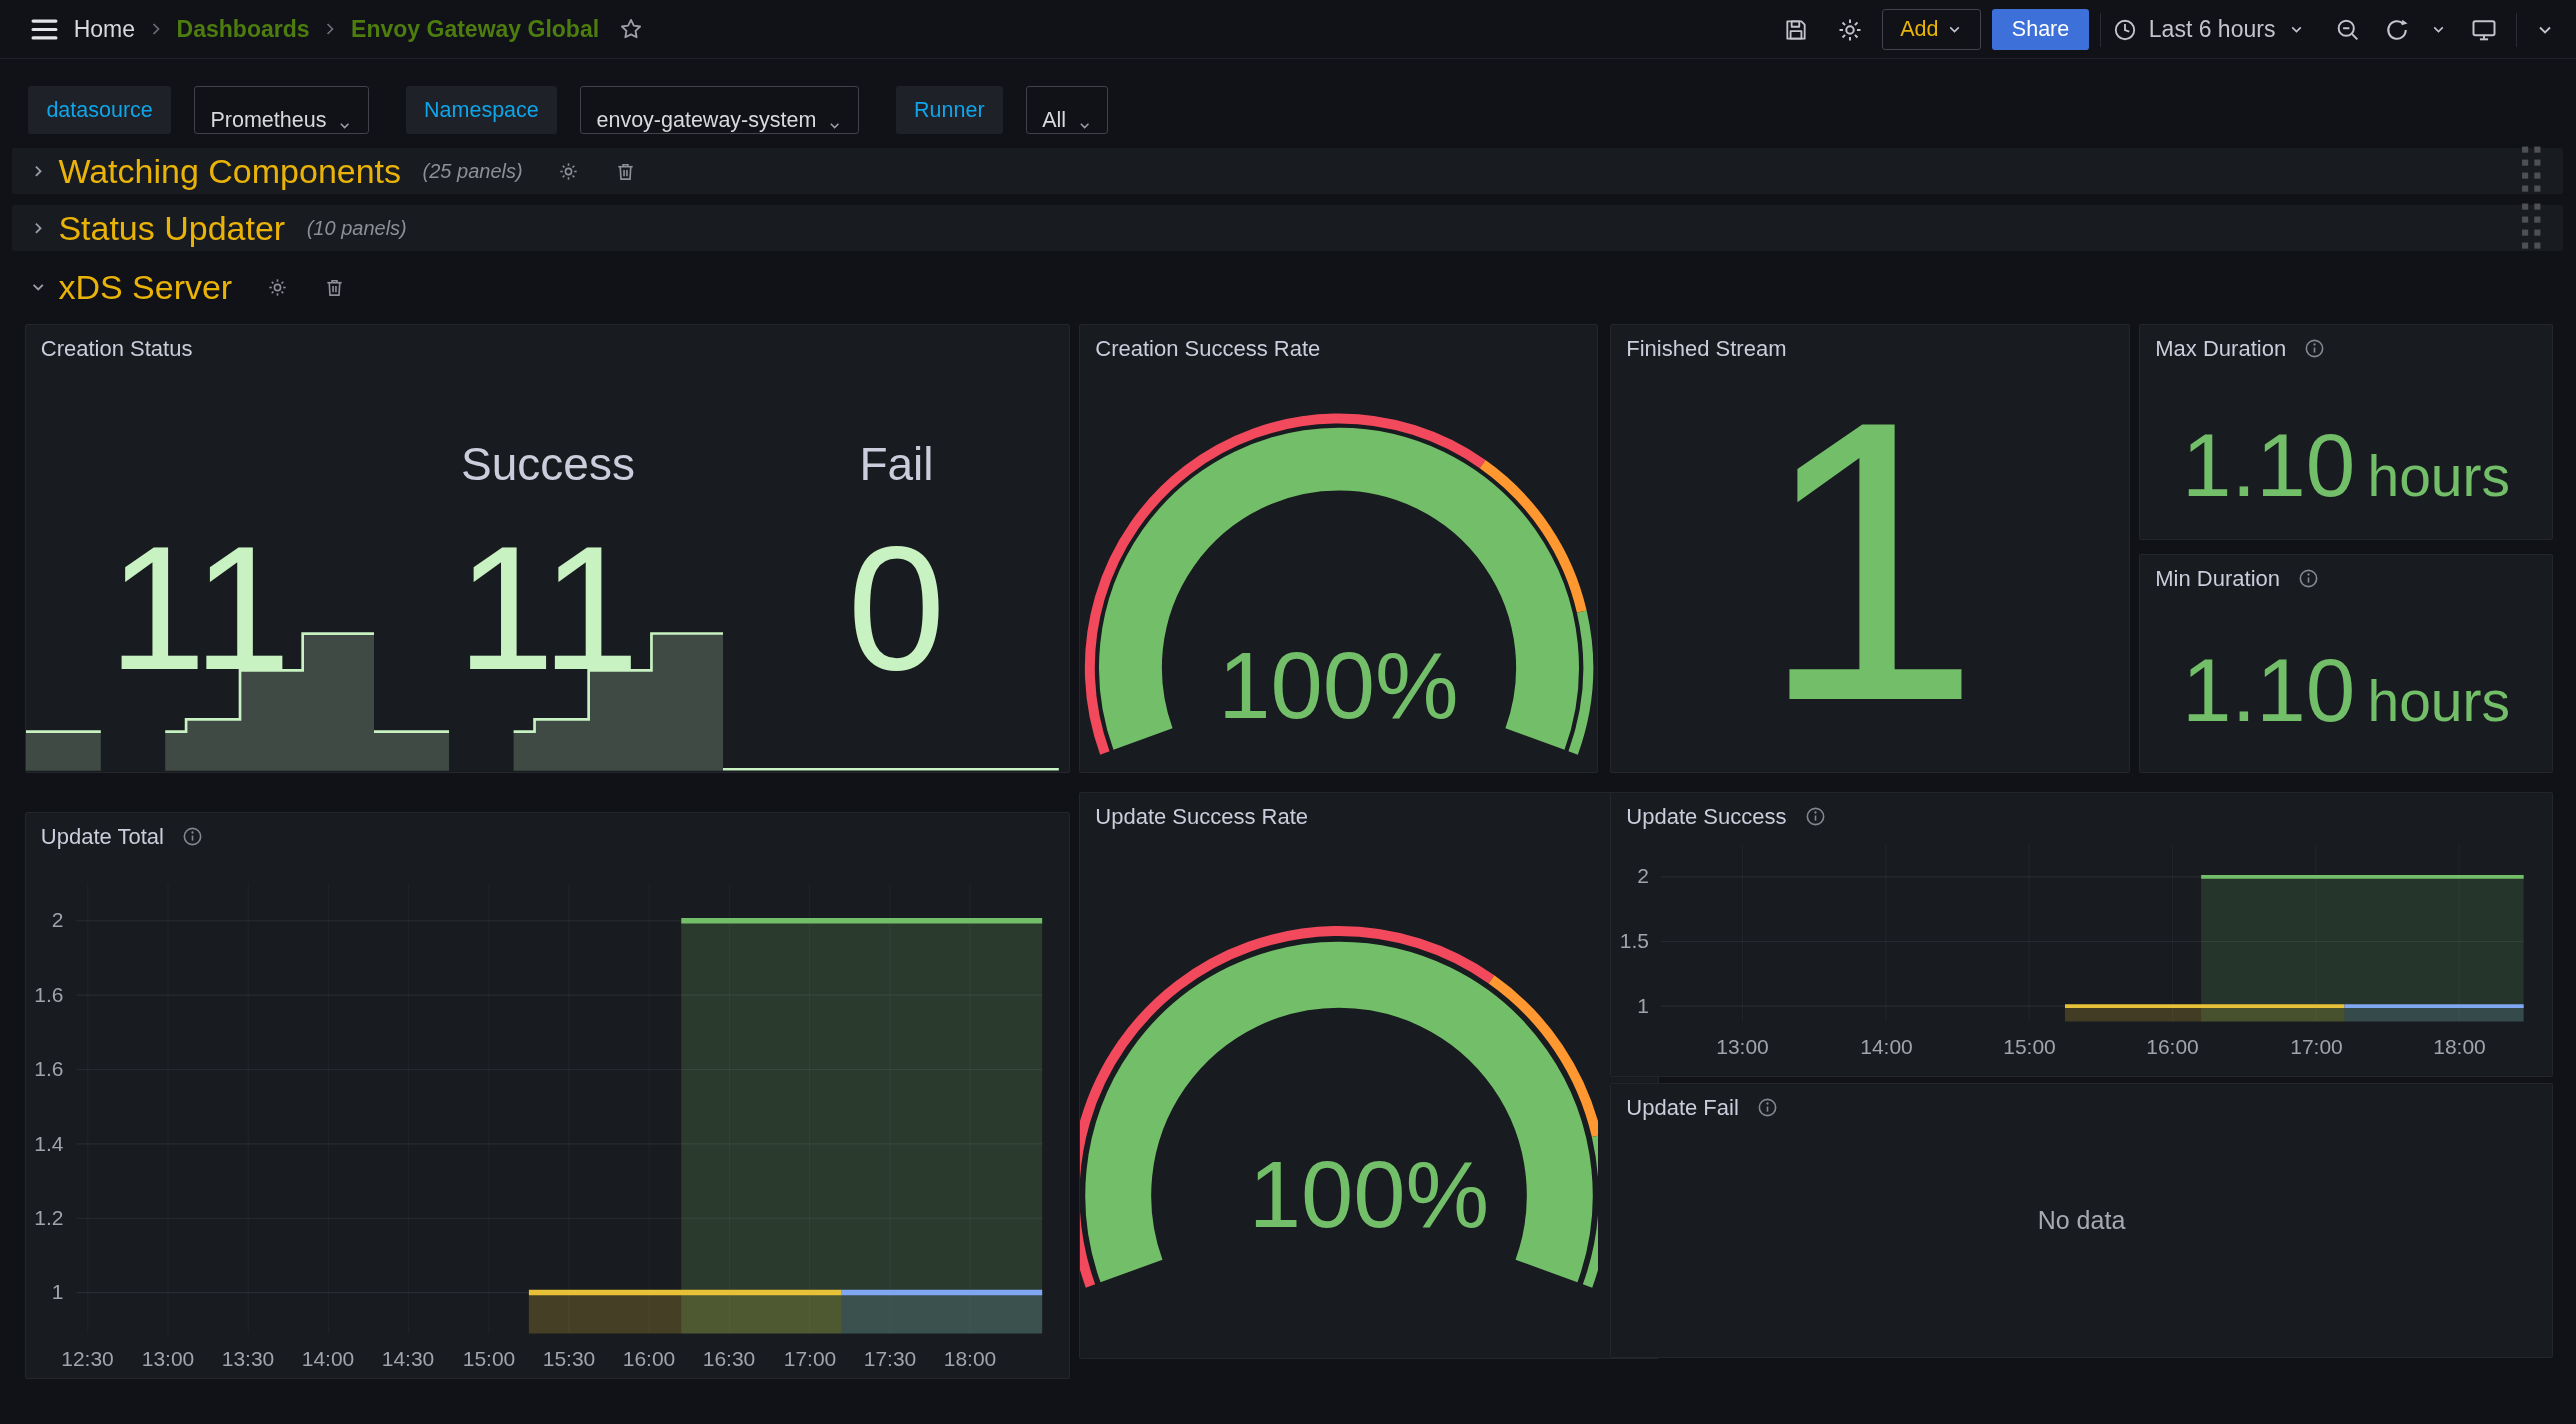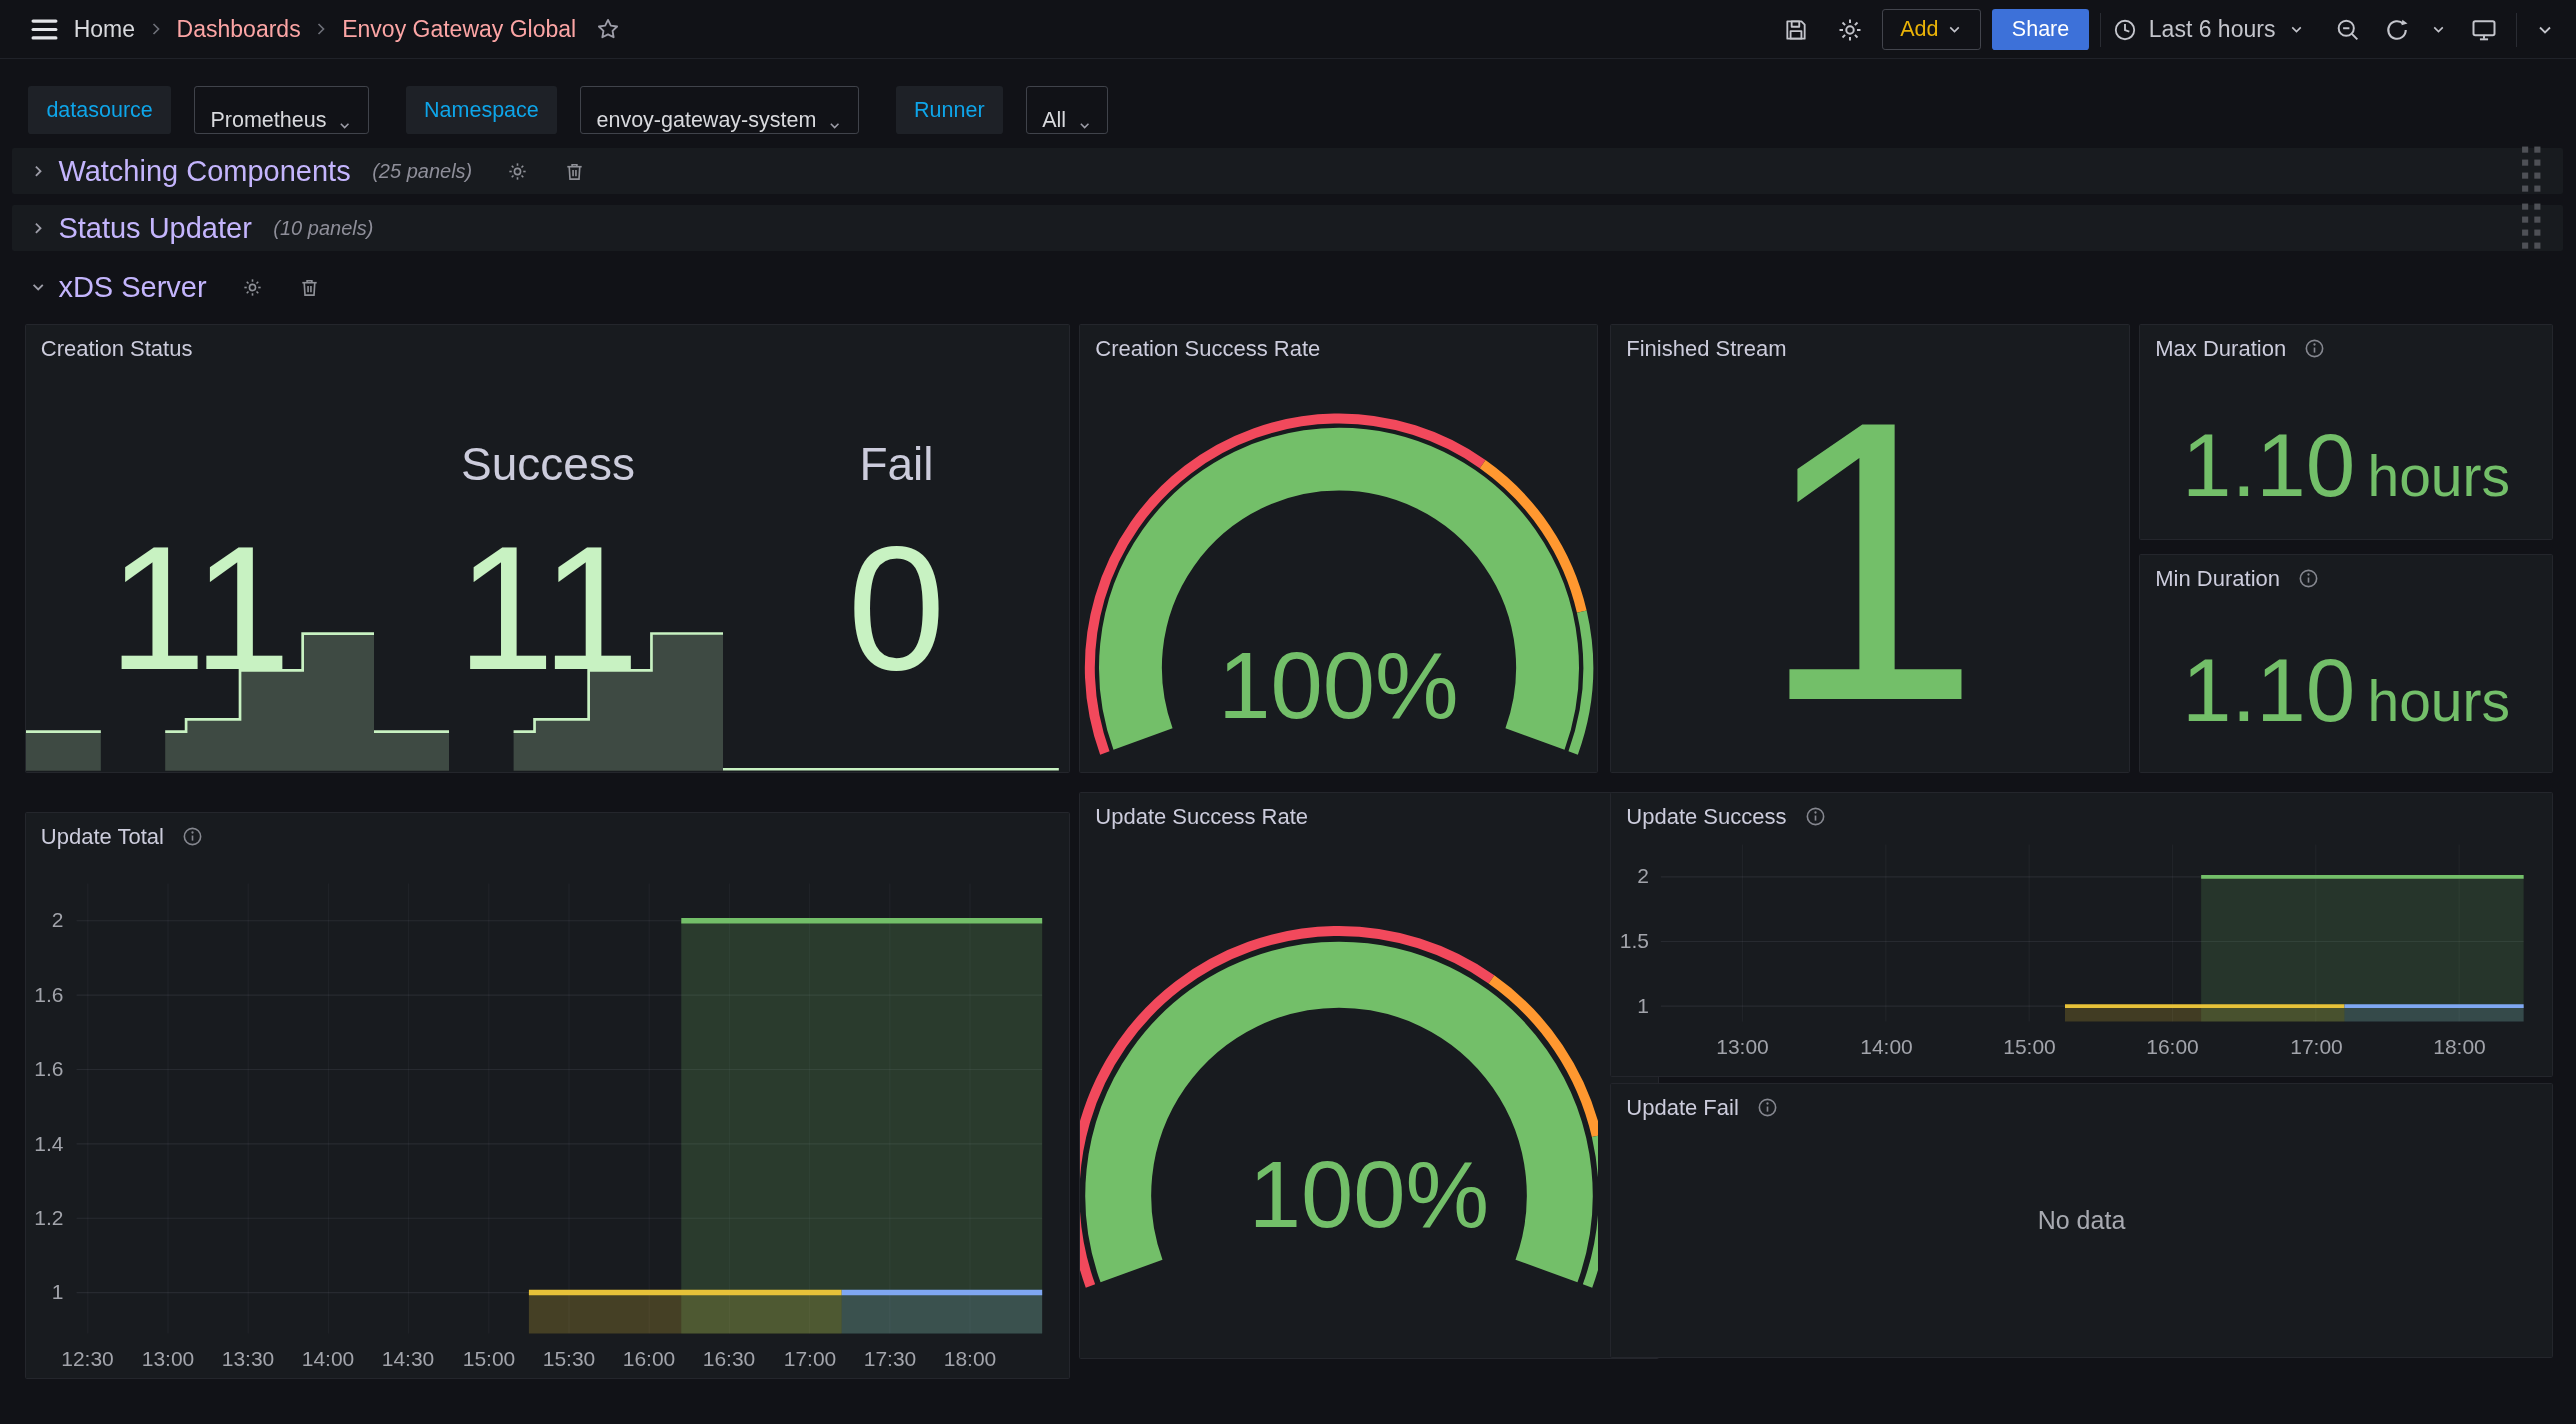--- a/index.html
+++ b/index.html
@@ -8,21 +8,21 @@
   .screen { position:relative; width:2576px; height:1424px; }
 
   
   .nav { position:absolute; left:0; top:0; width:100%; height:59px;
     border-bottom:0.8px solid #202229; display:flex; align-items:center; }
   .nav-left { display:flex; align-items:center; margin-left:23px; }
   .icon-btn { display:flex; align-items:center; justify-content:center;
     width:43px; height:43px; border-radius:3.1px; cursor:pointer; }
   .crumb { font-size:23px; margin:0 7.7px; white-space:nowrap; }
   .crumb.bright { color:#D8D9DD; }
-  .crumb.dim { color:#fca5a5; }
+  .crumb.dim { color:#4d7c0f;font-weight:bold; }
   .crumb-sep { color:#6E7079; margin:0 3.1px; display:flex; }
   .nav-right { position:absolute; right:14px; top:0; height:59px; display:flex; align-items:center; }
   .nav-right > * { margin-left:10.7px; }
   .btn-outline { height:41px; padding:0 17px; border:0.8px solid #43454D; border-radius:3.1px;
     display:flex; align-items:center; font-size:21.5px; color:#eab308; cursor:pointer;justify-content:space-between; }
   .btn-primary { height:41px; padding:0 20px; background:#3D71D9; border-radius:3.1px;
     display:flex; align-items:center; font-size:21.5px; color:#FFFFFF; font-weight:500; cursor:pointer; }
   .v-div { width:1.5px; height:34px; background:#2A2C33; }
   .time-btn { display:flex; align-items:center; font-size:23px; color:#C4C5CC; cursor:pointer; }
   .time-btn svg { margin-right:10.7px; }
@@ -35,21 +35,21 @@
     display:flex; align-items:center; font-size:21.5px; color:#0ea5e9; }
   .var-value { height:48px; margin-left:23px; padding:0 15.3px; border:0.8px solid #40434B; border-radius:3.1px;
     display:flex; align-items:flex-end; font-size:21.5px; color:#D8D9DD; cursor:pointer; }
   .var-value svg { margin-left:10.7px; }
 
   
   .row-bar { position:absolute; left:12.3px; width:2551px; height:46px; background:#181B1F;
     border-radius:2.3px; display:flex; align-items:center; }
   .row-plain { position:absolute; left:12.3px; width:2551px; height:38px; display:flex; align-items:center; }
   .row-chevron { margin-left:17px; display:flex; color:#9D9DA8; }
-  .row-title { margin-left:10.7px; font-size:29px; font-weight:500; color:#c4b5fd; cursor:pointer; }
+  .row-title { margin-left:10.7px; font-size:34px; font-weight:500; color:#eab308; cursor:pointer; }
   .row-count { margin-left:21.5px; font-size:20px; font-style:italic; color:#8E8E99; }
   .row-icon { margin-left:34px; display:flex; color:#8E9097; cursor:pointer; }
   .drag-dots { position:absolute; right:20px; top:50%; transform:translateY(-50%); cursor:grab; }
 
   
   .panel { position:absolute; background:#181B1F; border:0.8px solid #24262C; border-radius:1.5px; }
   .panel-head { position:absolute; top:10.7px; left:15.3px; display:flex; align-items:center; z-index:3; }
   .panel-title { font-size:22px; font-weight:500; color:#CCCCDC; white-space:nowrap; }
   .info-ic { margin-left:17px; display:flex; color:#85878F; cursor:pointer; }
 

